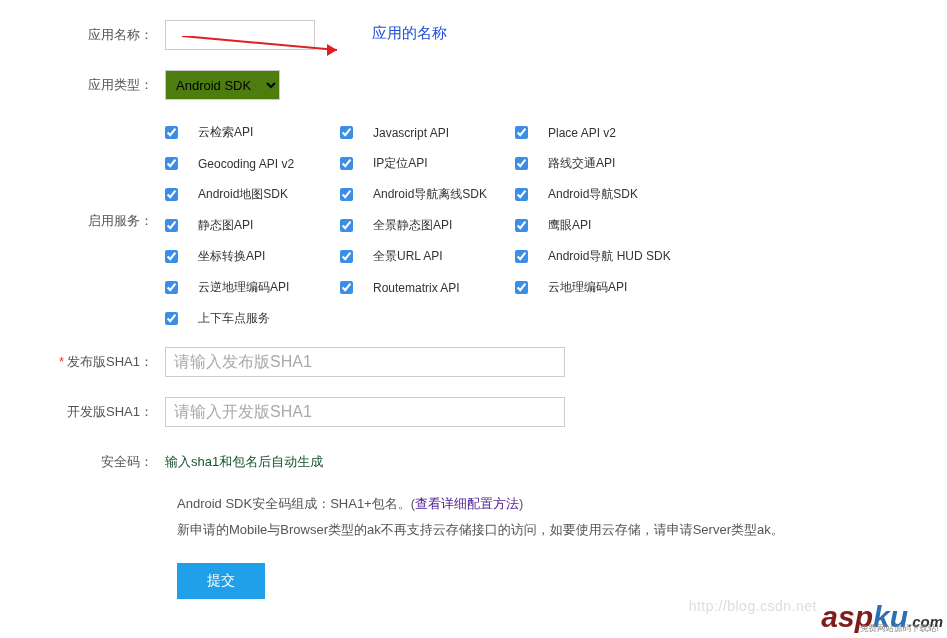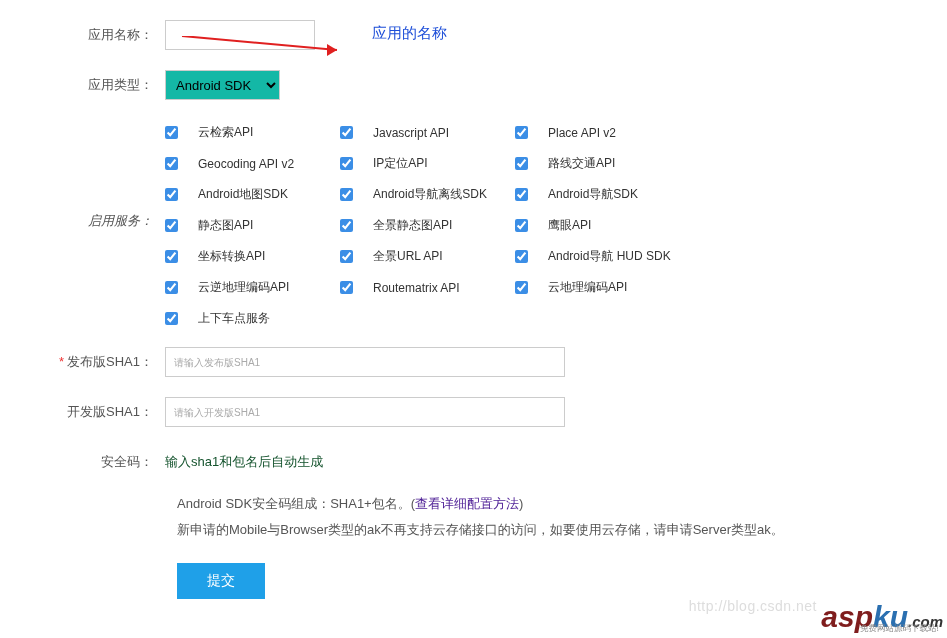--- a/index.html
+++ b/index.html
@@ -3,24 +3,24 @@
 <meta charset="utf-8">
 <style>
 * { box-sizing: border-box; margin: 0; padding: 0; }
 body { font-family: "Microsoft YaHei", Arial, sans-serif; font-size: 13px; color: #333; background: #fff; width: 947px; height: 638px; position: relative; overflow: hidden; }
 .form { padding: 20px 0 0 0; }
 .row { display: flex; align-items: flex-start; margin-bottom: 20px; }
 .label { width: 165px; text-align: right; padding-right: 12px; padding-top: 6px; color: #555; }
 .label .req { color: #e33; margin-right: 3px; }
 .field { flex: 1; }
 .text-input { width: 150px; height: 30px; border: 1px solid #ccc; padding: 0 8px; font-size: 13px; }
-.wide-input { width: 400px; height: 30px; border: 1px solid #ccc; padding: 0 8px; font-size: 10px; }
+.wide-input { width: 400px; height: 30px; border: 1px solid #ccc; padding: 0 8px; font-size: 16px; }
 .wide-input::placeholder { color: #aaa; }
-.select { width: 115px; height: 30px; border: 1px solid #ccc; padding: 0 6px; font-size: 13px; background: #14b8a6; }
-.services-row .label { padding-top: 92px; font-style: italic; }
+.select { width: 115px; height: 30px; border: 1px solid #ccc; padding: 0 6px; font-size: 13px; background: #4d7c0f; }
+.services-row .label { padding-top: 92px; }
 .services-grid { display: grid; grid-template-columns: 175px 175px 175px; column-gap: 0; row-gap: 14px; padding-top: 4px; }
 .chk-item { display: flex; align-items: center; gap: 20px; font-size: 12px; color: #333; }
 .chk-item input[type=checkbox] { width: 13px; height: 13px; accent-color: #3b8ee6; }
 .annotation { position: absolute; left: 372px; top: 24px; color: #1d4ed8; font-size: 15px; }
 .arrow { position: absolute; left: 177px; top: 36px; pointer-events: none; }
 .help-text { color: #14532d; padding-top: 6px; }
 .link { color: #4c1d95; text-decoration: none; }
 .note { color: #555; font-size: 13px; }
 .note-block { margin-left: 177px; margin-top: 6px; line-height: 2; }
 .submit-btn { background: #1fa0e8; color: #fff; border: none; width: 88px; height: 36px; font-size: 14px; cursor: pointer; }

